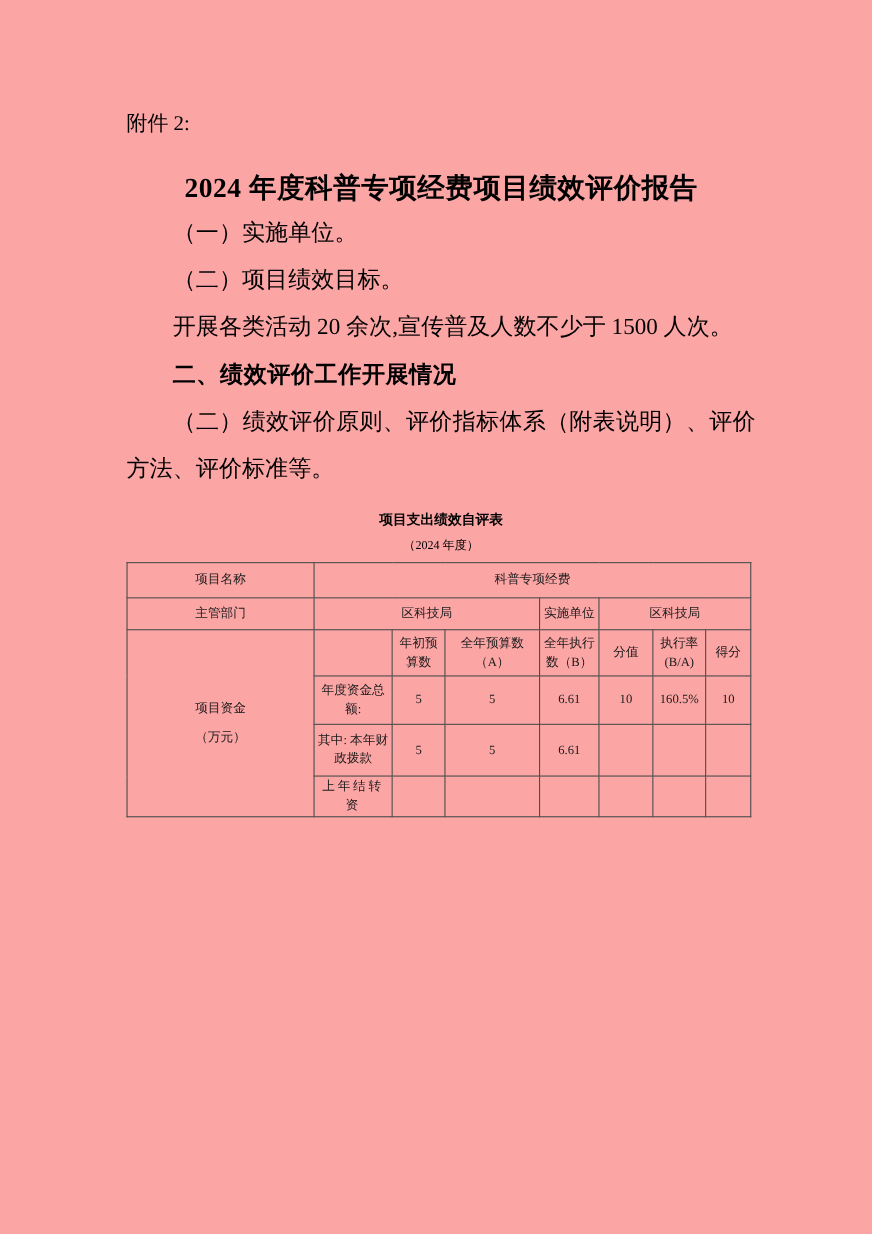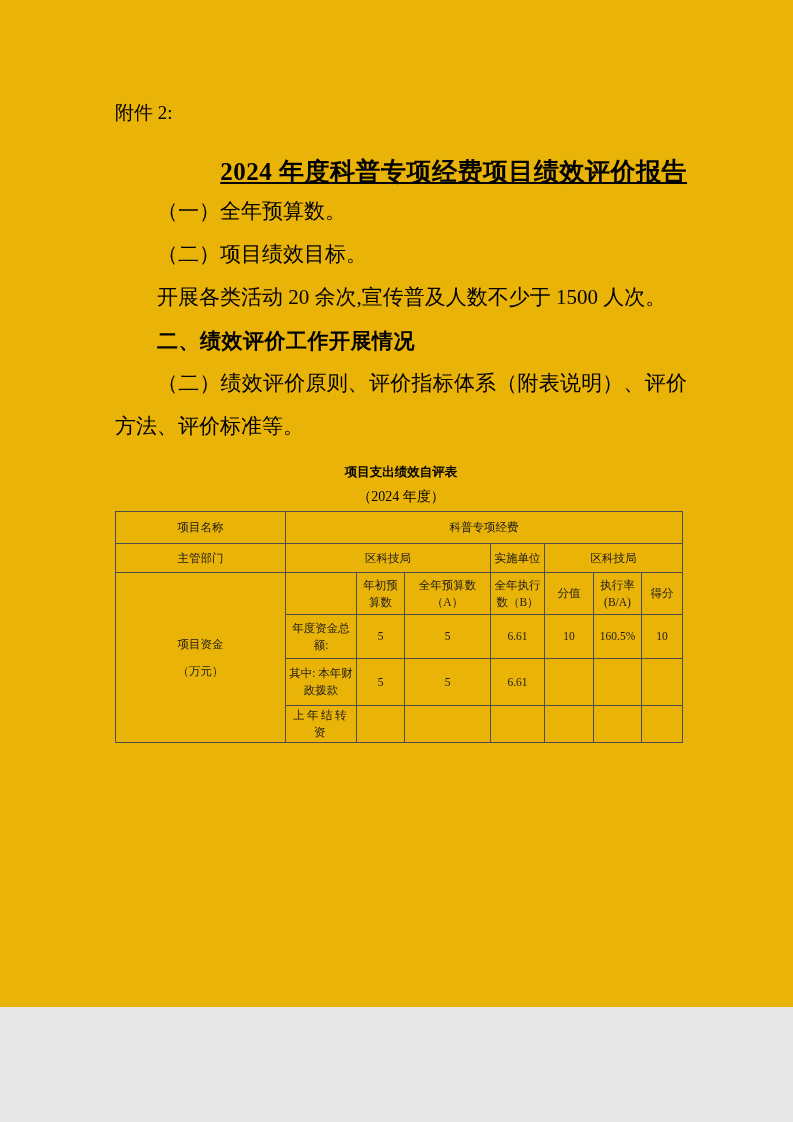--- a/index.html
+++ b/index.html
@@ -2,43 +2,42 @@
 <html><head>
 <meta charset="utf-8">
 <style>
   html, body {
     margin: 0;
     padding: 0;
     background: #e8e8e8;
   }
   .page {
     width: 793px;
-    height: 1007px;
+    height: 1122px;
     margin: 0 auto;
-    background: #eab308;
+    background: #fca5a5;
     box-sizing: border-box;
     padding: 100px 106px 0 115px;
     overflow: hidden;
     color: #000000;
     font-family: "Liberation Serif", "DejaVu Serif", serif;
     position: relative;
   }
   .attachment {
     font-size: 19px;
     line-height: 26px;
   }
   .doc-title {
     font-size: 25px;
     font-weight: bold;
-    text-align: right;
+    text-align: center;
     line-height: 36px;
     margin: 28px 0 0 0;
     font-family: "Liberation Serif", "DejaVu Serif", serif;
     letter-spacing: 0.5px;
-    text-decoration: underline;
   }
   .body-text {
     font-size: 21px;
     line-height: 43px;
     text-align: justify;
   }
   .body-text p {
     margin: 0;
     text-indent: 2em;
   }
@@ -49,21 +48,21 @@
   }
   .table-title {
     text-align: center;
     font-weight: bold;
     font-size: 12.5px;
     line-height: 16px;
     margin-top: 16px;
   }
   .table-subtitle {
     text-align: center;
-    font-size: 14px;
+    font-size: 11px;
     line-height: 15px;
     margin-top: 9px;
   }
   table.self-eval {
     border-collapse: collapse;
     table-layout: fixed;
     width: 567px;
     margin-top: 7px;
     font-size: 11.5px;
     color: #1a1a1a;
@@ -101,21 +100,21 @@
 </head>
 <body>
 
 <div class="page">
 
   <div class="attachment">附件 2:</div>
 
   <div class="doc-title">2024 年度科普专项经费项目绩效评价报告</div>
 
   <div class="body-text">
-    <p>（一）全年预算数。</p>
+    <p>（一）实施单位。</p>
     <p>（二）项目绩效目标。</p>
     <p>开展各类活动 20 余次,宣传普及人数不少于 1500 人次。</p>
     <p class="h-bold">二、绩效评价工作开展情况</p>
     <p>（二）绩效评价原则、评价指标体系（附表说明）、评价方法、评价标准等。</p>
   </div>
 
   <div class="table-title">项目支出绩效自评表</div>
 
   <div class="table-subtitle">（2024 年度）</div>
 

